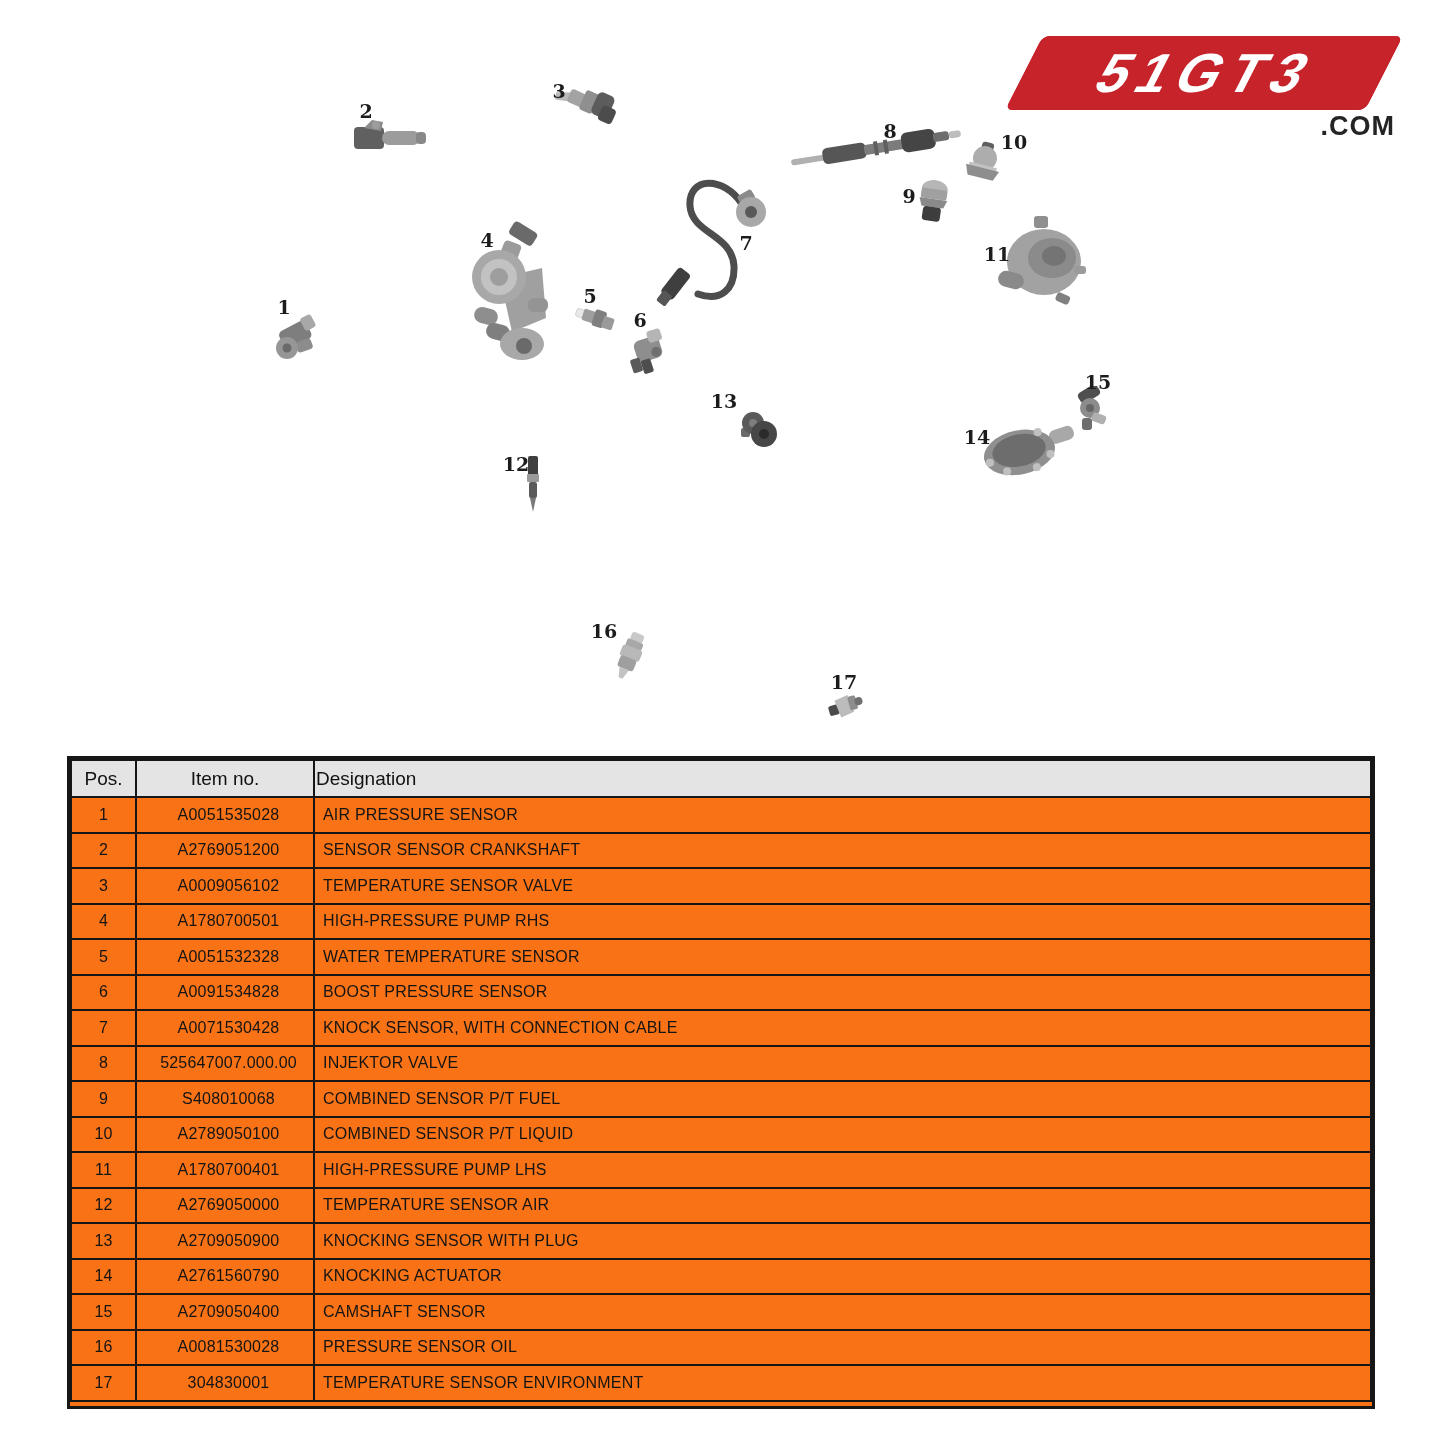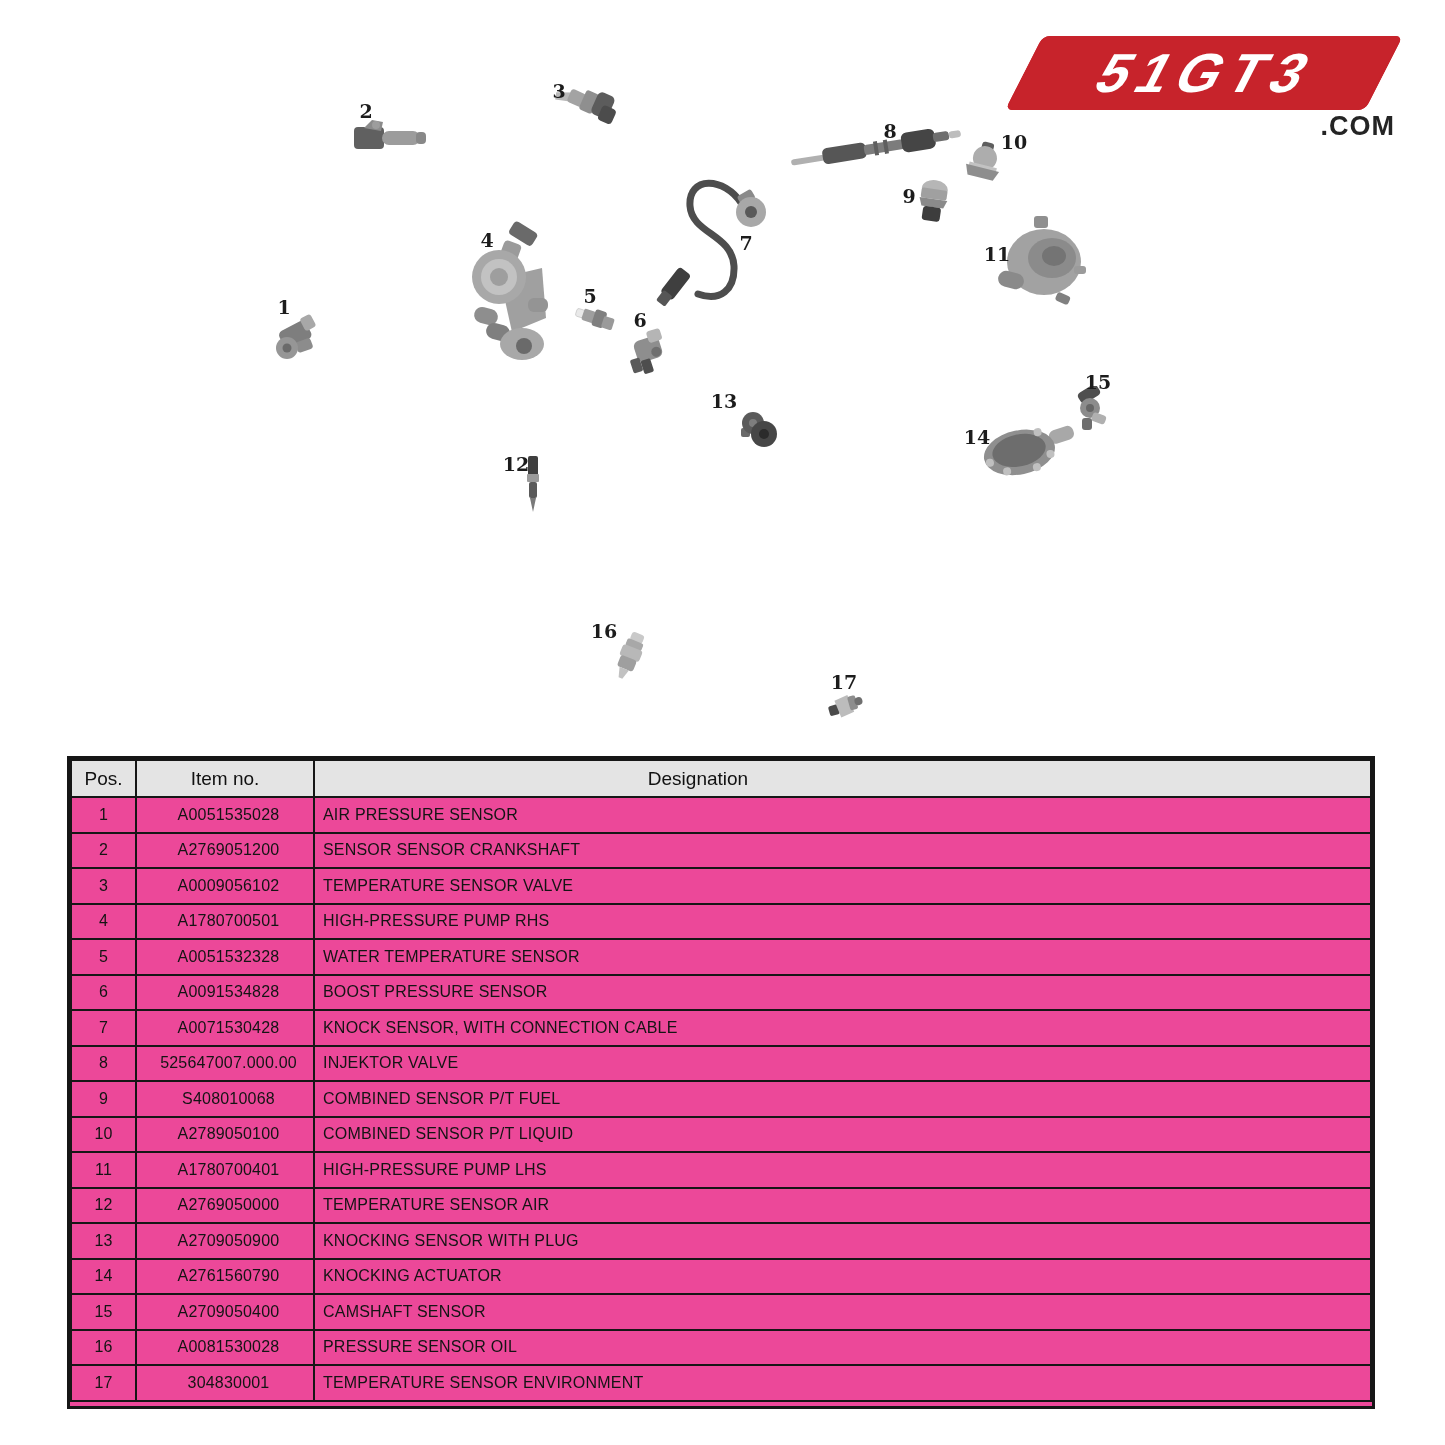--- a/index.html
+++ b/index.html
@@ -14,29 +14,29 @@
   .logo{position:absolute;left:0;top:0;width:1445px;height:160px;}
   .logo-box{position:absolute;left:1024px;top:36px;width:360px;height:74px;background:#c7232b;
             transform:skewX(-27deg);border-radius:7px;display:flex;align-items:center;justify-content:center;
             box-shadow:inset 0 0 0 2px #c7232b;}
   .logo-text{color:#fff;font-weight:900;font-size:55px;letter-spacing:9px;
              font-family:"Liberation Sans",sans-serif;line-height:1;padding-left:6px;}
   .logo-com{position:absolute;left:1190px;top:111px;width:205px;text-align:right;
             font-weight:700;font-size:27px;letter-spacing:1px;color:#242424;}
   
   .table-wrap{position:absolute;left:67px;top:756px;width:1308px;box-sizing:border-box;
-              border:3px solid #161616;padding-bottom:4px;background:#ec4899;}
+              border:3px solid #161616;padding-bottom:4px;background:#f97316;}
   table{border-collapse:collapse;width:100%;table-layout:fixed;}
   th,td{border:2px solid #161616;box-sizing:border-box;overflow:hidden;white-space:nowrap;}
   th{background:#e4e4e4;height:37px;font-weight:400;font-size:19px;color:#111;}
   td{height:35.5px;font-weight:400;font-size:16px;color:#141414;letter-spacing:0.2px;}
   .c-pos{text-align:center;}
   .c-item{padding-left:8px;text-align:center;}
   .c-des{padding-left:8px;text-align:left;}
-  th.h-des{text-align:center;padding-right:290px;}
+  th.h-des{text-align:left;padding-right:290px;}
 </style>
 </head>
 <body>
 
 <div class="page">
 
   <div class="diagram">
 
     <div class="part" style="left:274px;top:308px">
       <svg width="46" height="52" viewBox="0 0 46 52">

